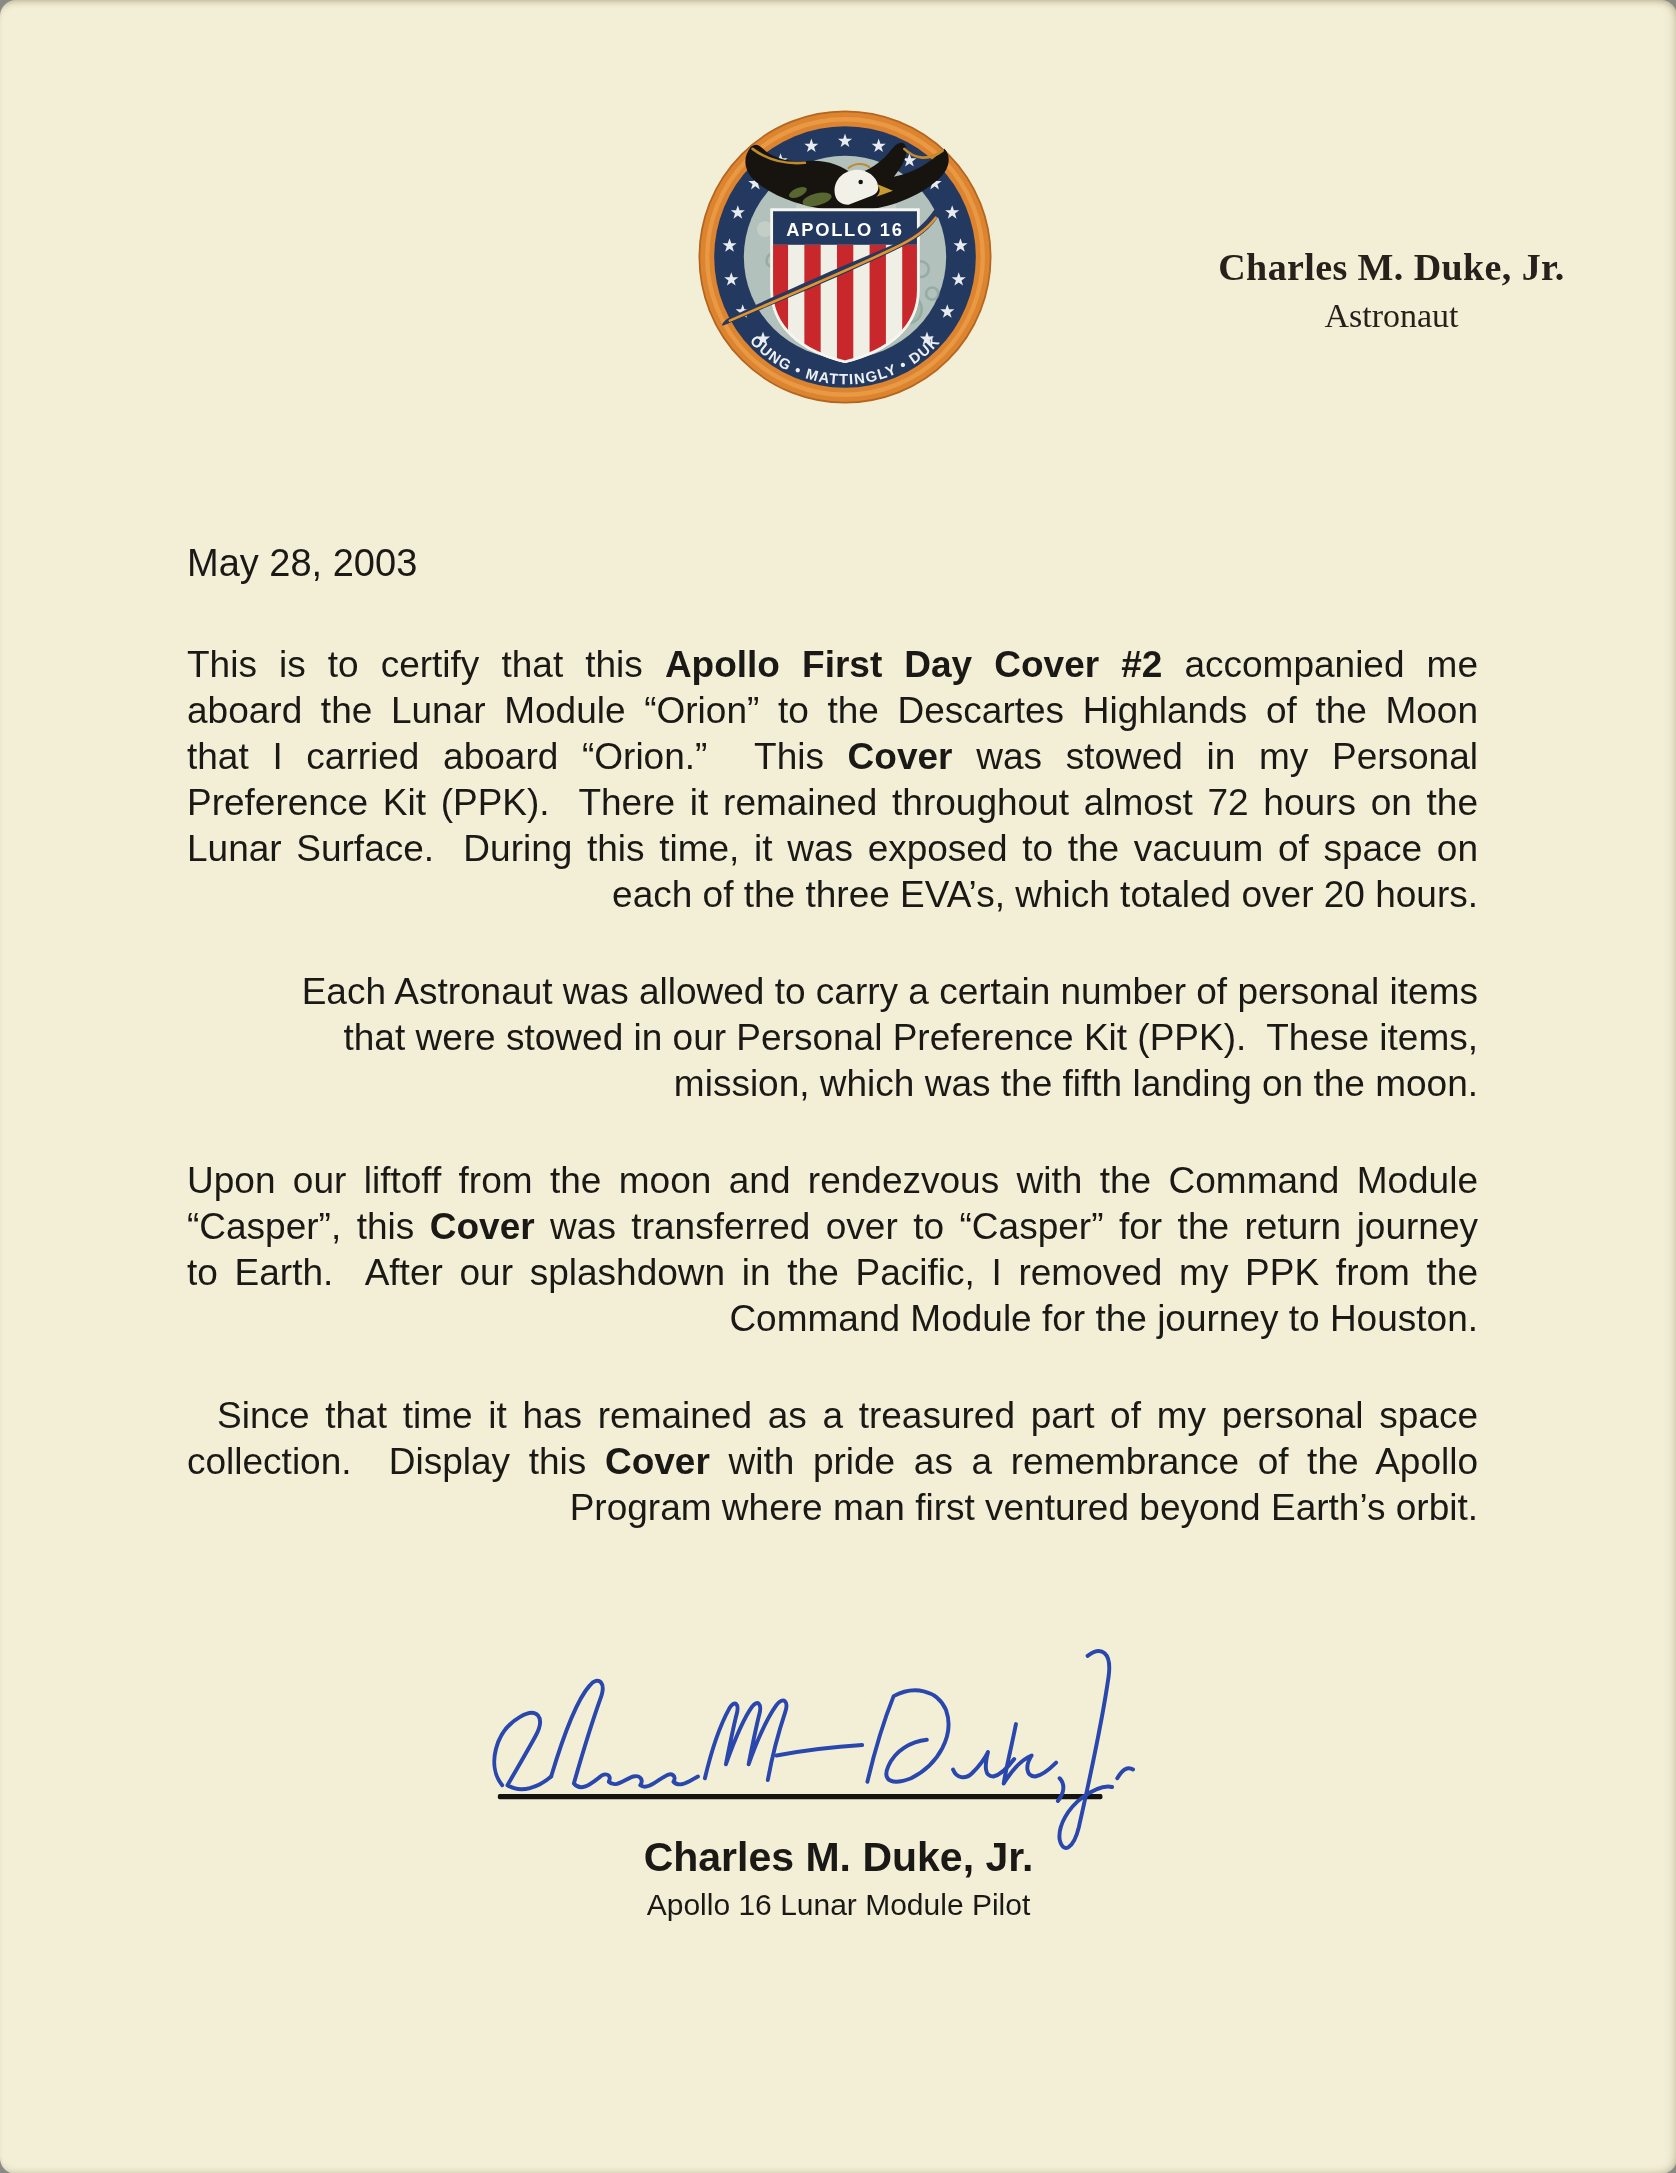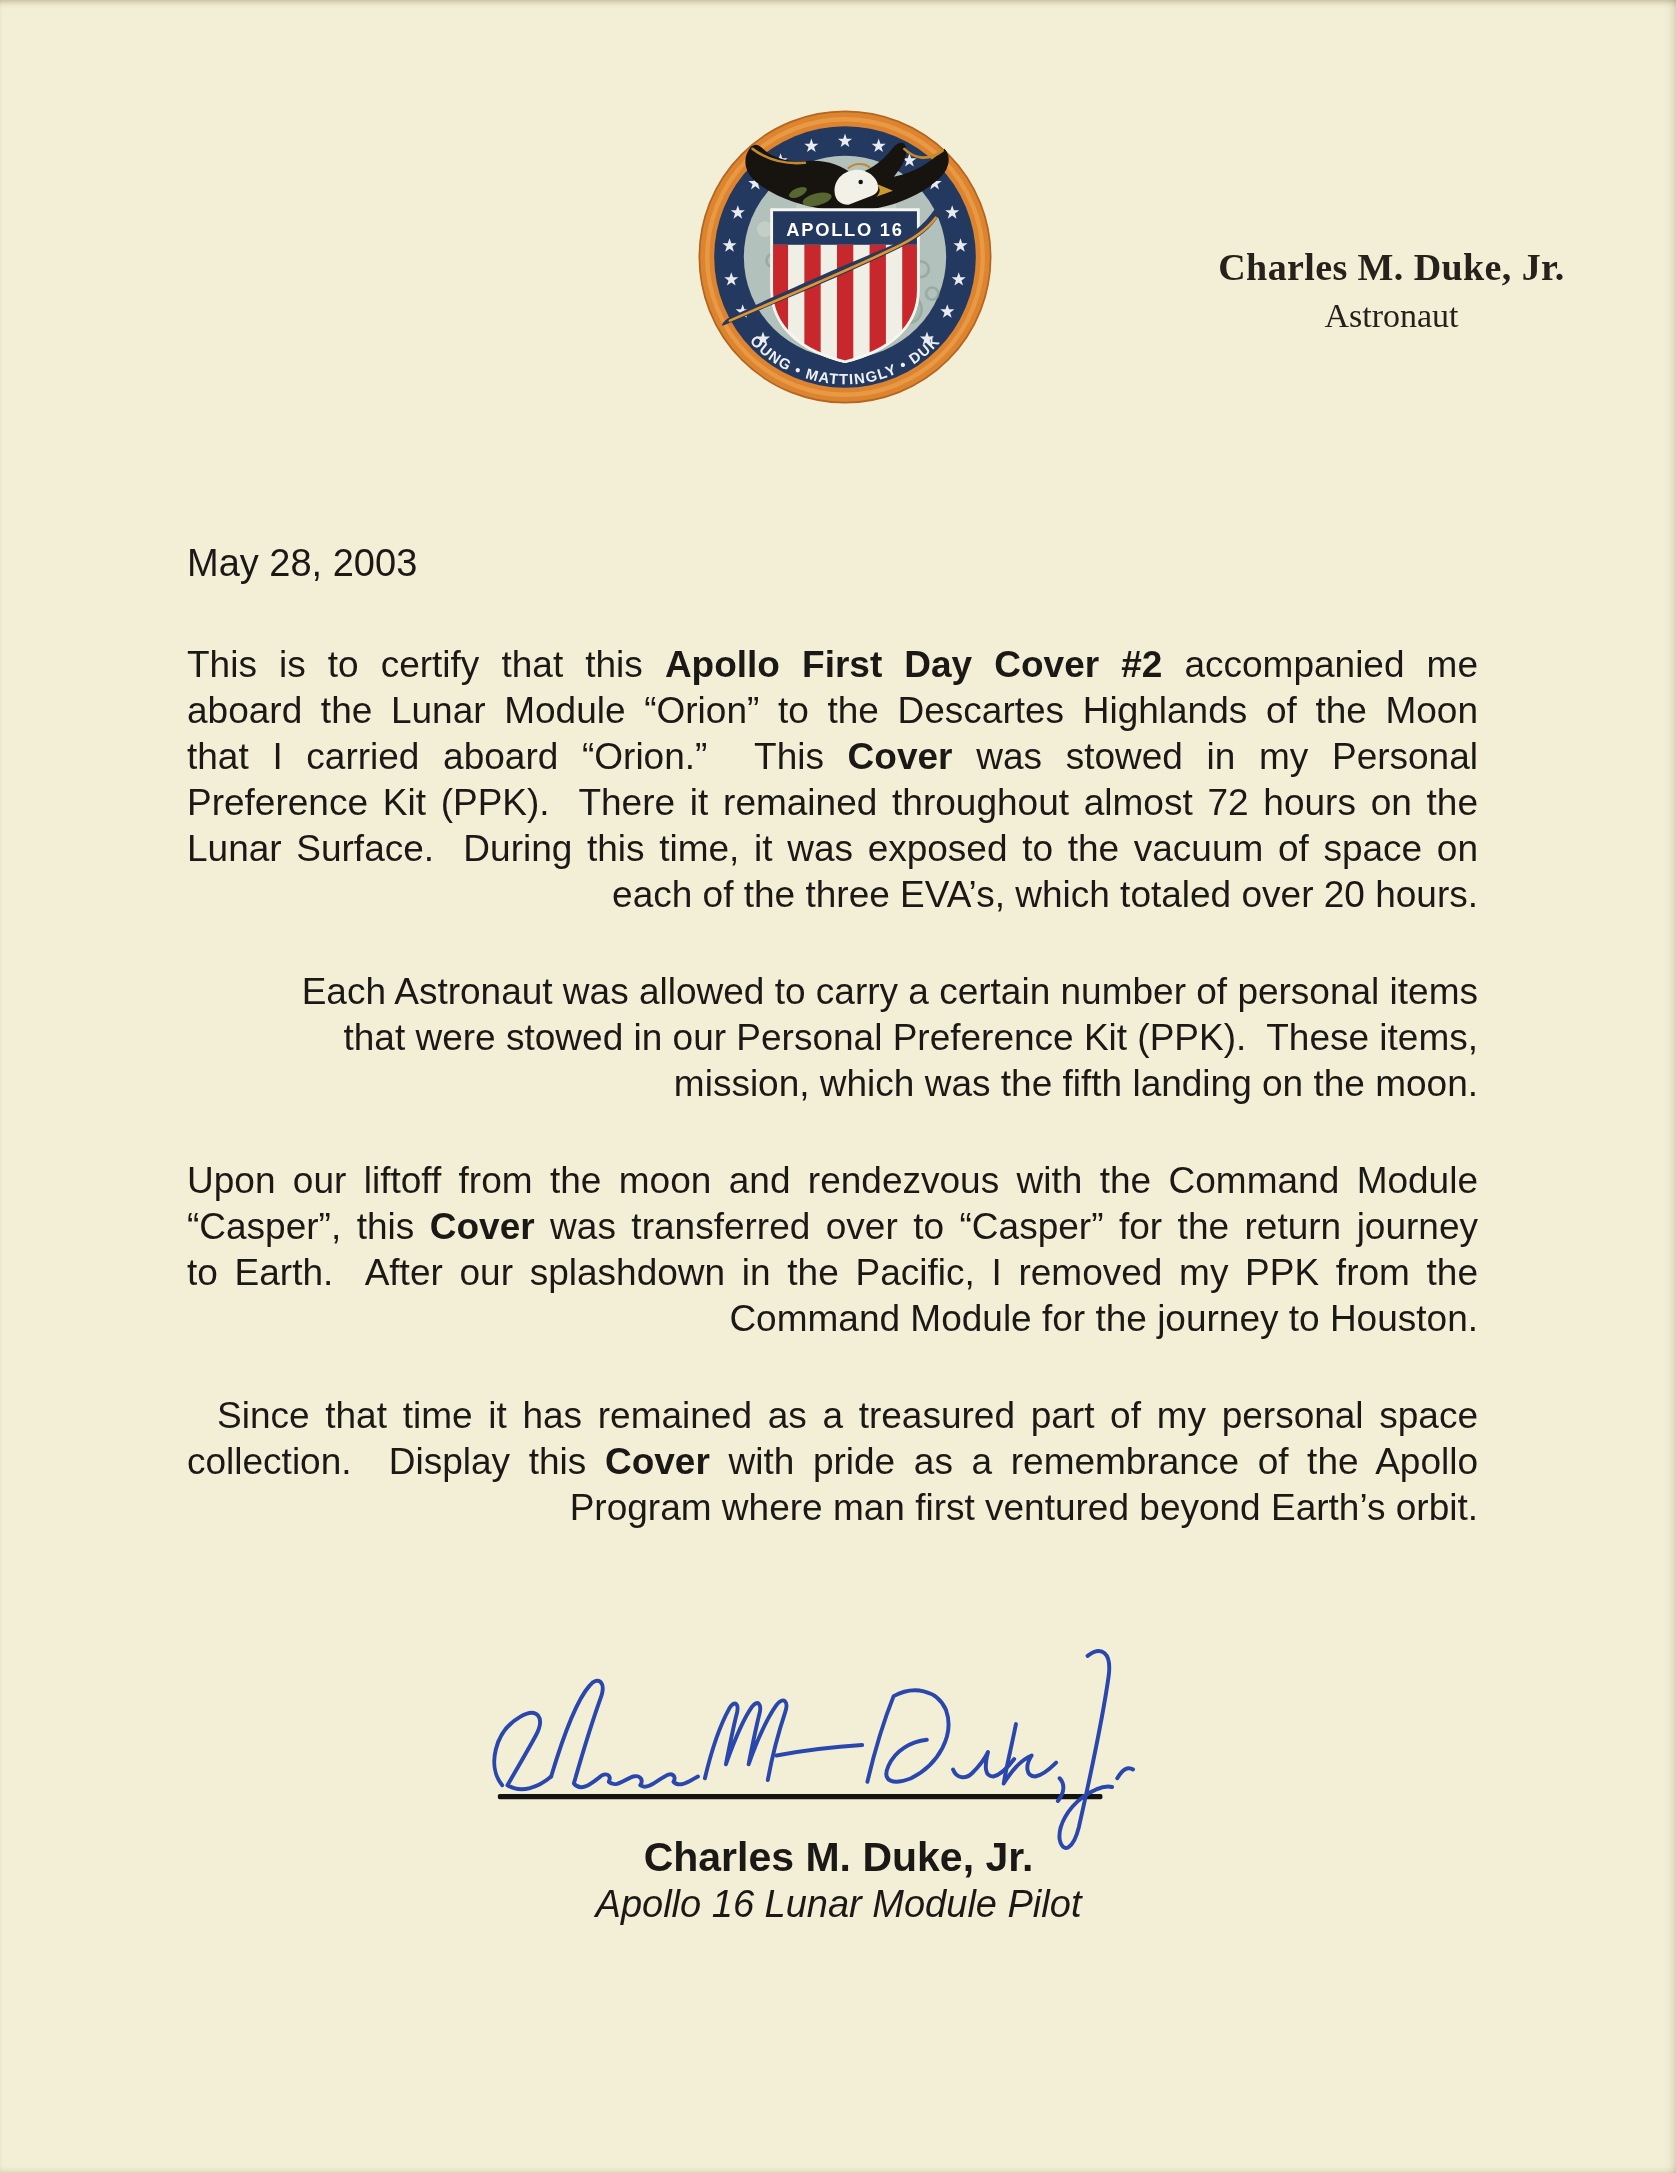--- a/index.html
+++ b/index.html
@@ -3,41 +3,42 @@
 <meta charset="utf-8">
 <style>
   html,body{margin:0;padding:0;background:#8a8a85;}
   .page{
     position:relative;width:1677px;height:2174px;margin:0 auto;
     background:var(--paper,#f3efd7);overflow:hidden;
     font-family:"Liberation Sans","DejaVu Sans",sans-serif;color:var(--text,#1b1916);
     box-shadow:inset 0 6.1px 7.9px -5.2px rgba(110,100,60,.45),
                inset -7.9px 0 10.5px -7px rgba(110,100,60,.38),
                inset 0 -6.1px 7.9px -5.2px rgba(110,100,60,.30);
+    border-radius:16px;
   }
   
   .patch-wrap{position:absolute;left:695px;top:107px;width:300px;height:300px;}
   .letterhead{position:absolute;left:1195px;top:245px;width:393px;text-align:center;
     font-family:"Liberation Serif","DejaVu Serif",serif;color:#26211b;}
   .letterhead .lh-name{font-size:38px;font-weight:bold;letter-spacing:0.4px;}
   .letterhead .lh-title{font-size:34px;margin-top:7.9px;}
   
   .date{position:absolute;left:187px;top:542px;font-size:38px;font-weight:normal;}
   .body-block{position:absolute;left:187px;top:642px;width:1291px;font-size:37px;line-height:46px;}
   .para{margin:0 0 51px 0;}
   .para:last-child{margin-bottom:0;}
   .line{text-align:right;}
   .line.stretch{text-align:justify;text-align-last:justify;-moz-text-align-last:justify;}
   .b{font-weight:bold;}
   .i{}
   
   .sig-wrap{position:absolute;left:476px;top:1640px;width:664px;height:273px;}
   .signer{position:absolute;left:0;top:1834px;width:1677px;text-align:center;}
   .signer .s-name{font-size:41px;font-weight:bold;line-height:47px;}
-  .signer .s-title{font-size:38px;line-height:47px;font-style:italic;}
+  .signer .s-title{font-size:30px;line-height:47px;}
   
   .ring-fill{fill:var(--patch-ring,#dd8431);stroke:#b4651f;stroke-width:2;}
   .ring-hi{fill:none;stroke:#f2ab52;stroke-width:5;opacity:.55;}
   .band{fill:var(--patch-navy,#24395f);}
   .moon{fill:var(--patch-moon,#b2c1bb);}
   .crater{fill:none;stroke:#7e9c90;stroke-width:3;opacity:.55;}
   .crater-fill{fill:#93ac9f;opacity:.45;stroke:none;}
   .crater-lite{fill:#d3ddd2;opacity:.5;stroke:none;}
   .star{fill:var(--patch-star,#e8ebf0);}
   .shield-base{fill:var(--patch-white,#efefe6);stroke:#f6f6ef;stroke-width:3;}

